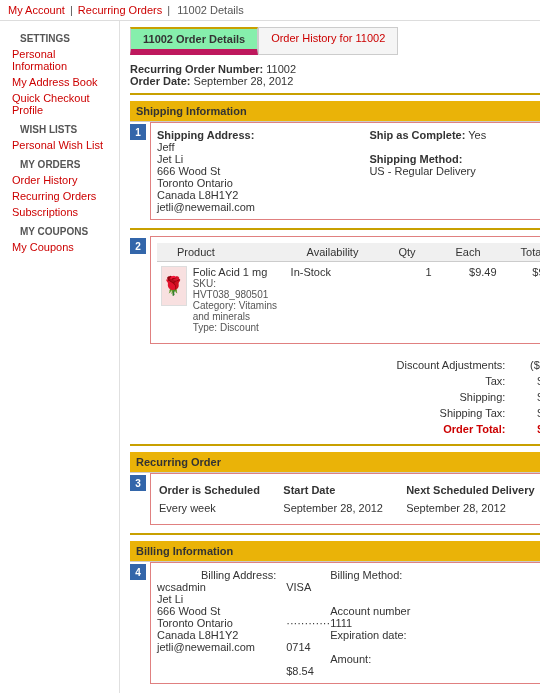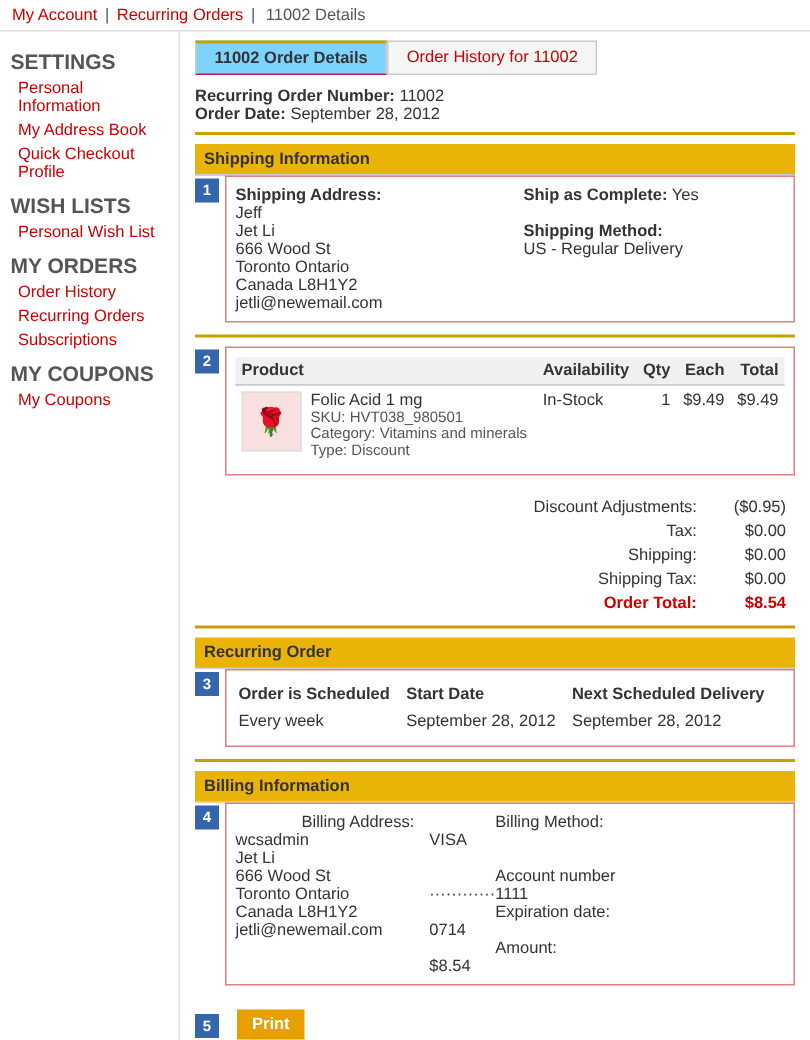--- a/index.html
+++ b/index.html
@@ -8,30 +8,30 @@
     
     .breadcrumb { padding: 4px 8px; font-size: 11px; color: #555; border-bottom: 1px solid #ddd; }
     .breadcrumb a { color: #c00; text-decoration: none; }
     .breadcrumb span { color: #555; margin: 0 2px; }
 
     
     .page-layout { display: flex; }
 
     
     .sidebar { width: 120px; min-width: 120px; padding: 6px 0; border-right: 1px solid #e0e0e0; font-size: 11px; }
-    .sidebar-section-title { font-weight: bold; color: #555; font-size: 14px; padding: 6px 7px 2px; text-transform: uppercase; }
+    .sidebar-section-title { font-weight: bold; color: #555; font-size: 10px; padding: 6px 20px 2px; text-transform: uppercase; }
     .sidebar-link { display: block; padding: 2px 8px 2px 12px; color: #c00; text-decoration: none; cursor: pointer; }
 
     
     .main-content { flex: 1; padding: 6px 10px; }
 
     
     .tabs { display: flex; margin-bottom: 8px; }
     .tab { padding: 4px 12px; font-size: 11px; cursor: pointer; border: 1px solid #ccc; background: #f5f5f5; color: #333; }
-    .tab.active { background: #7dd3fc; border-bottom: 1px solid #be185d; color: #333; font-weight: bold; border-top: 2px solid #c8a000; }
+    .tab.active { background: #86efac; border-bottom: 6px solid #be185d; color: #333; font-weight: bold; border-top: 2px solid #c8a000; }
     .tab:not(.active) { color: #c00; }
 
     
     .order-meta { font-size: 11px; margin-bottom: 6px; }
     .order-meta strong { font-weight: bold; }
 
     
     .gold-divider { height: 2px; background: #c8a000; margin: 6px 0; }
 
     
@@ -43,21 +43,21 @@
     .number-badge { width: 16px; height: 16px; background: #3366aa; color: #fff; font-size: 10px; font-weight: bold; display: flex; align-items: center; justify-content: center; margin-right: 4px; flex-shrink: 0; margin-top: 2px; }
     .section-box { flex: 1; border: 1px solid #e08080; padding: 6px; font-size: 11px; }
 
     
     .shipping-grid { display: flex; gap: 18px; }
     .shipping-col { flex: 1; }
     .shipping-col .field-label { font-weight: bold; }
 
     
     .product-table { width: 100%; border-collapse: collapse; font-size: 11px; }
-    .product-table th { background: #f0f0f0; padding: 3px 4px; text-align: left; font-weight: bold; border-bottom: 1px solid #ccc; margin-left: 37px; }
+    .product-table th { background: #f0f0f0; padding: 3px 20px; text-align: left; font-weight: normal; border-bottom: 1px solid #ccc; margin-left: 37px; }
     .product-table th.right { text-align: right; }
     .product-table td { padding: 4px; vertical-align: top; }
     .product-table td.right { text-align: right; }
 
     
     .product-img { width: 40px; height: 40px; background: #f8e0e0; border: 1px solid #ddd; display: flex; align-items: center; justify-content: center; }
     .product-img-inner { font-size: 18px; }
 
     
     .totals-table { float: right; font-size: 11px; margin-top: 4px; width: 220px; }

